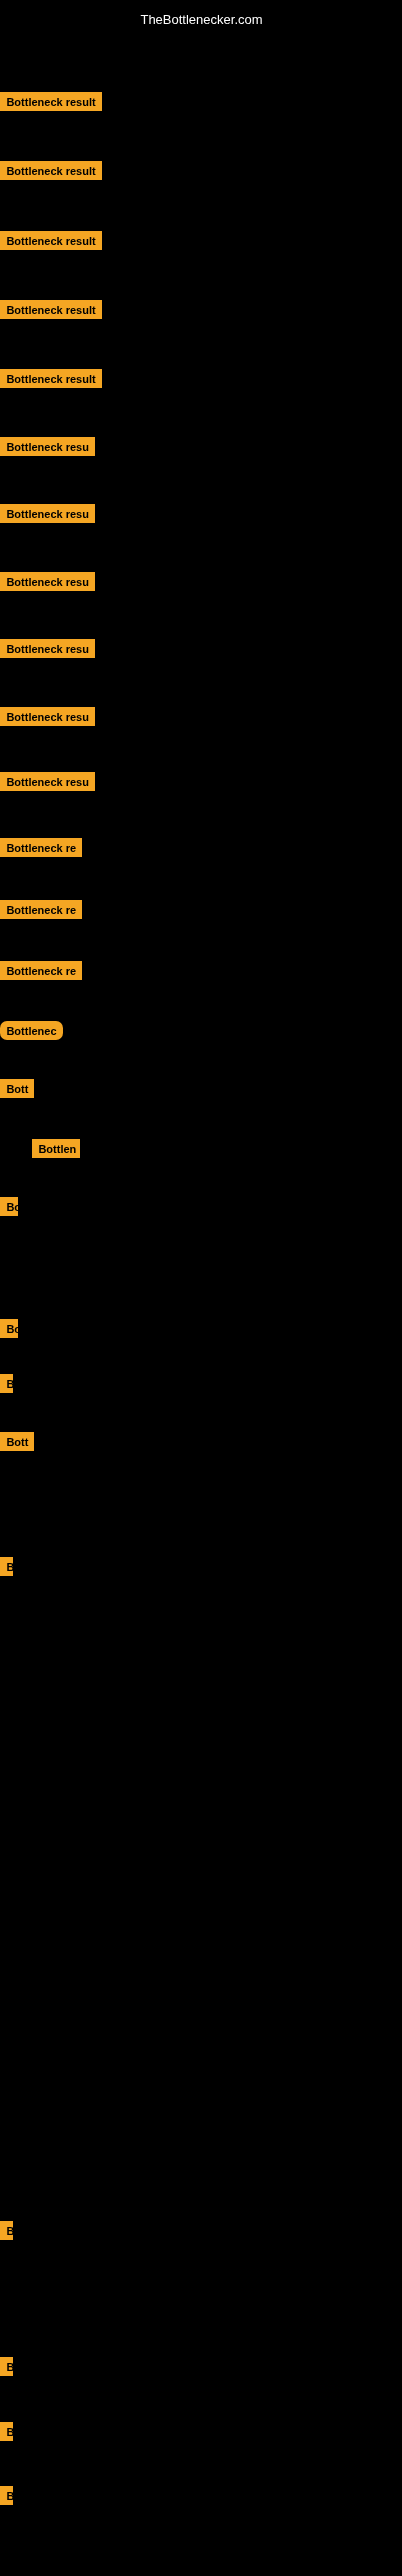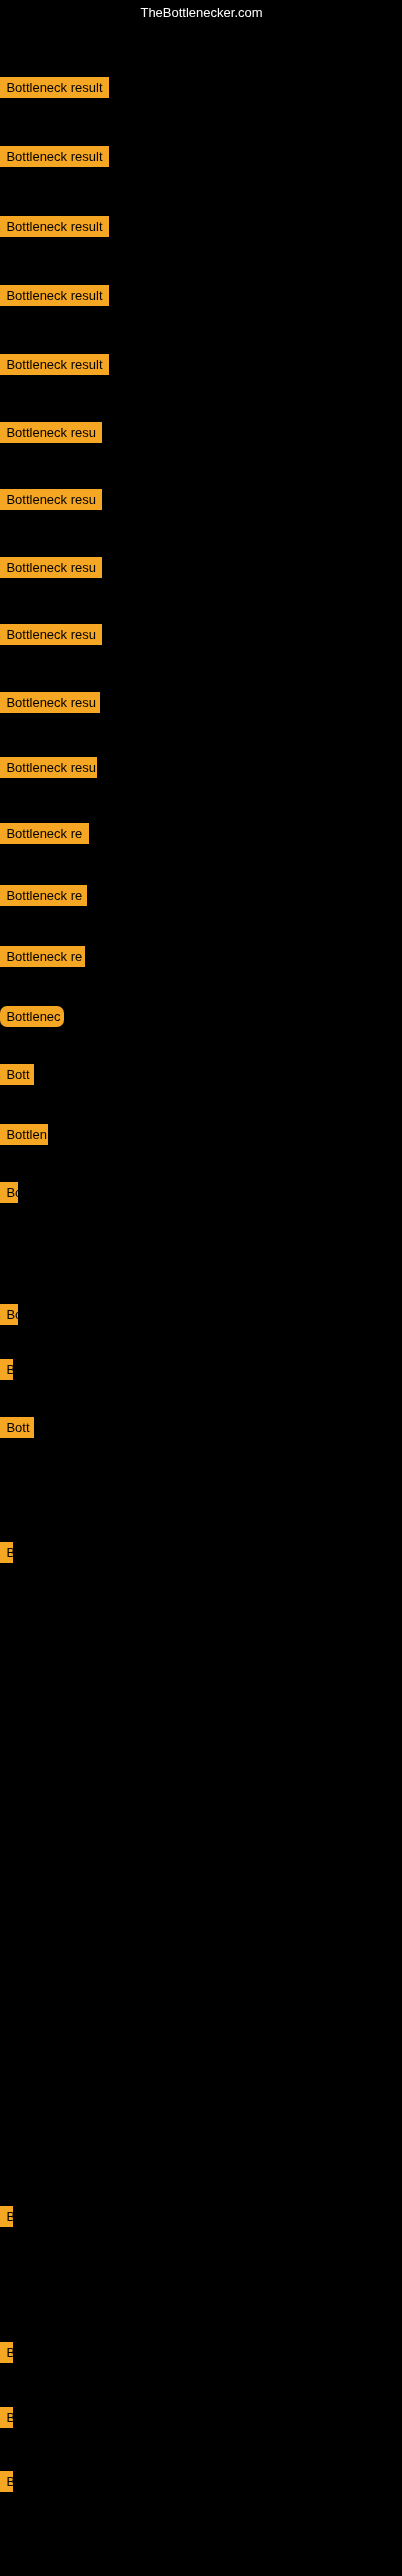--- a/index.html
+++ b/index.html
@@ -13,30 +13,30 @@
       width: 403px;
       min-height: 2576px;
       font-family: Arial, sans-serif;
       position: relative;
     }
 
     .site-title {
       text-align: center;
       color: #ffffff;
       font-size: 13px;
-      padding: 5px 0;
+      padding: 12px 0;
       font-weight: normal;
     }
 
     .bottleneck-badge {
       display: inline-block;
       background-color: #f5a623;
       color: #000000;
-      font-size: 13px;
-      font-weight: normal;
+      font-size: 11px;
+      font-weight: bold;
       padding: 3.2px 6.4px;
       white-space: nowrap;
       position: absolute;
       left: 0;
     }
 
     .row {
       position: absolute;
       left: 0;
       height: 35px;
@@ -94,21 +94,21 @@
     <div class="row" style="top: 914px;">
       <span class="bottleneck-badge" style="max-width: 85px; overflow: hidden;">Bottleneck re</span>
     </div>
     <div class="row" style="top: 974px;">
       <span class="bottleneck-badge" style="max-width: 64px; overflow: hidden; border-radius: 7px;">Bottlenec</span>
     </div>
     <div class="row" style="top: 1032px;">
       <span class="bottleneck-badge" style="max-width: 34px; overflow: hidden;">Bott</span>
     </div>
     <div class="row" style="top: 1092px;">
-      <span class="bottleneck-badge" style="max-width: 48px; overflow: hidden;">Bottlen</span>
+      <span class="bottleneck-badge" style="max-width: 48px; overflow: hidden; margin-left: 32px;">Bottlen</span>
     </div>
     <div class="row" style="top: 1150px;">
       <span class="bottleneck-badge" style="max-width: 17.7px; overflow: hidden;">Bo</span>
     </div>
     <div class="row" style="top: 1272px;">
       <span class="bottleneck-badge" style="max-width: 17.7px; overflow: hidden;">Bo</span>
     </div>
     <div class="row" style="top: 1327px;">
       <span class="bottleneck-badge" style="max-width: 11.3px; overflow: hidden;">B</span>
     </div>

